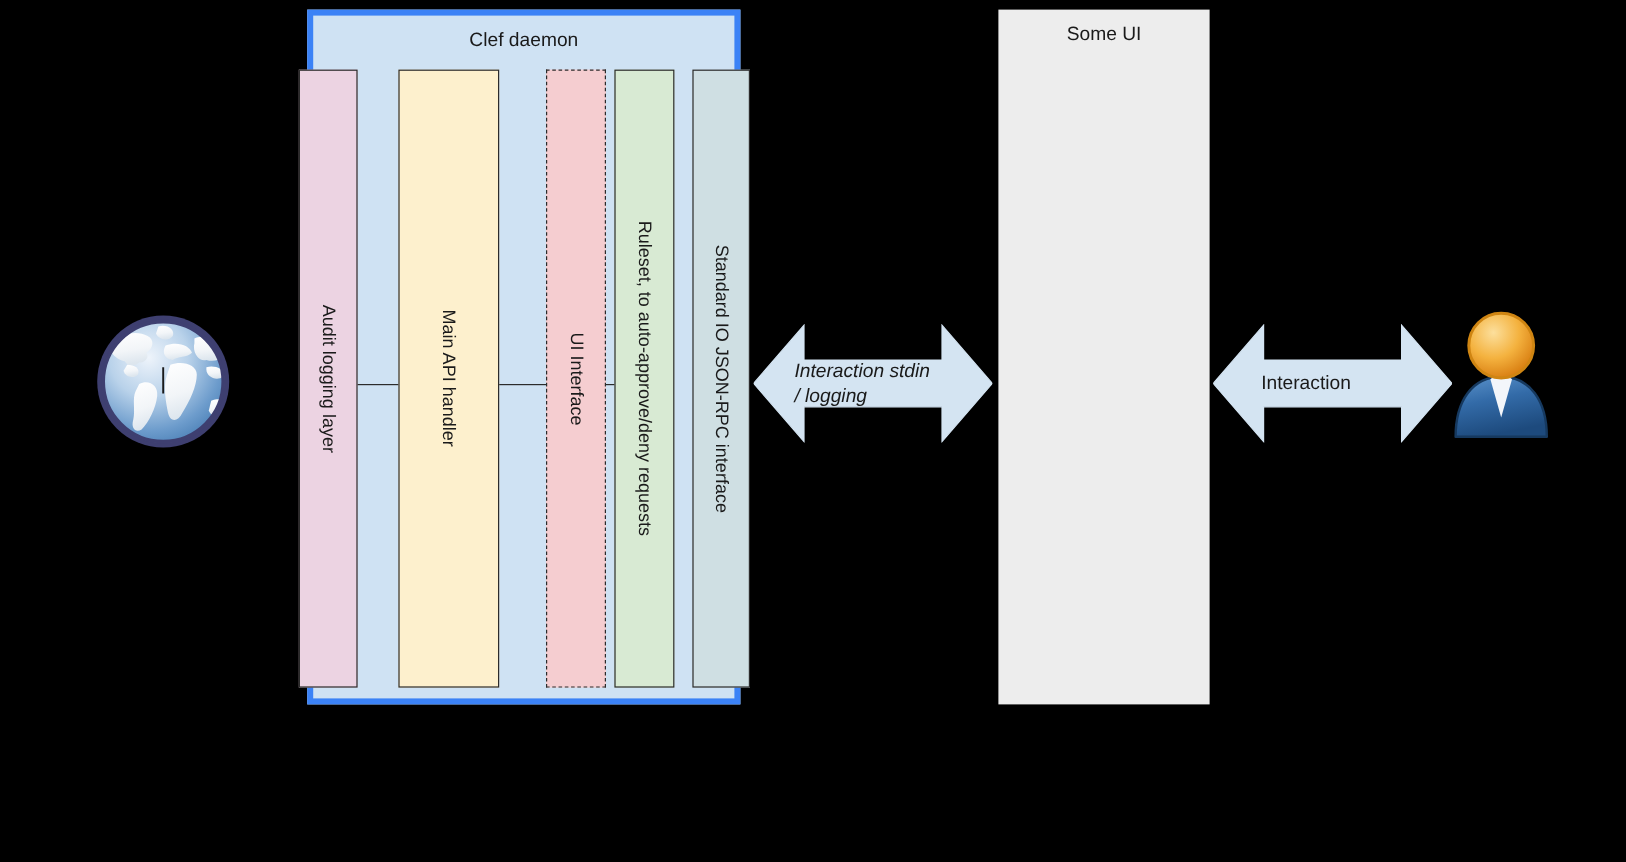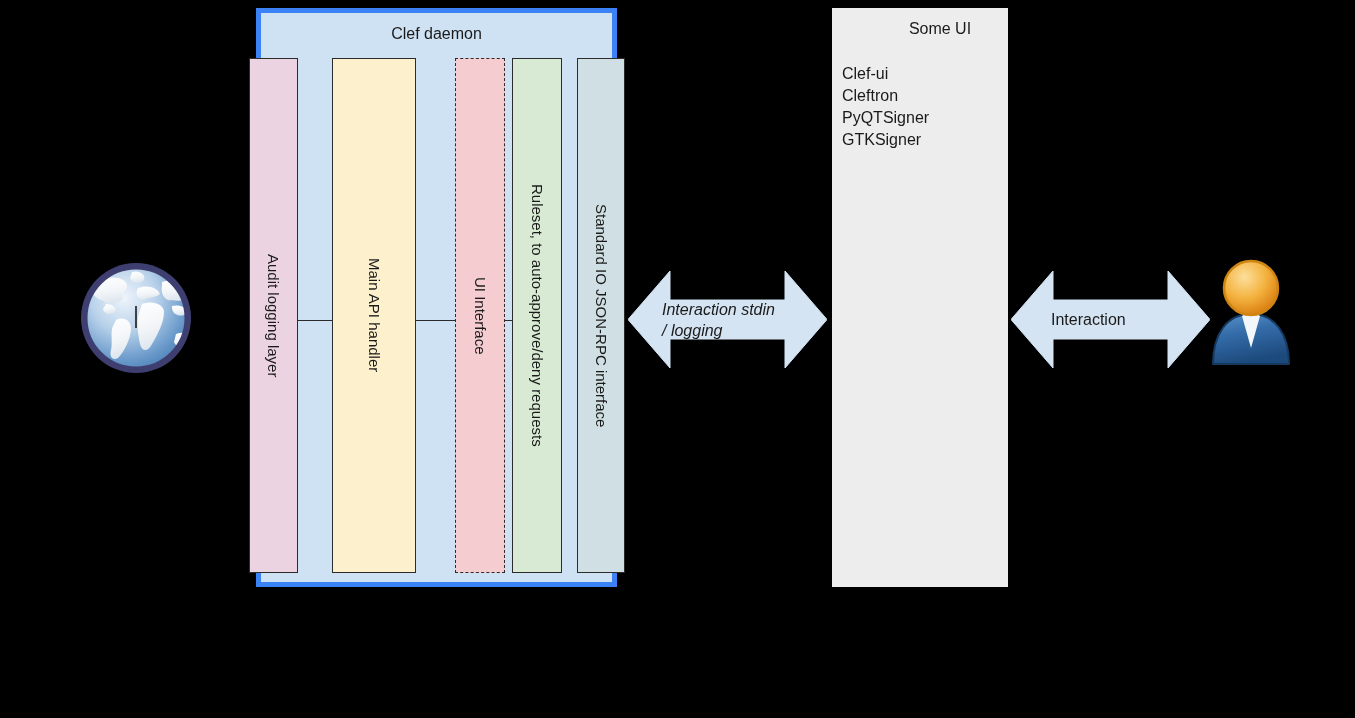--- a/index.html
+++ b/index.html
@@ -85,21 +85,20 @@
     height: 579px;
     background: #ededed;
   }
   #some-ui-title {
     position: absolute;
     left: 0;
     top: 12px;
     width: 100%;
     text-align: center;
     font-size: 16px;
-    margin-left: 20px;
   }
   #some-ui-list {
     position: absolute;
     left: 10px;
     top: 55px;
     font-size: 16px;
     line-height: 22px;
   }
   #some-ui-list div { white-space: nowrap; }
 
@@ -183,26 +182,20 @@
 <div class="col-box" id="col-ruleset">
   <span class="col-label">Ruleset, to auto-approve/deny requests</span>
 </div>
 
 <div class="col-box" id="col-stdio">
   <span class="col-label">Standard IO JSON-RPC interface</span>
 </div>
 
 <div id="some-ui-panel">
   <div id="some-ui-title">Some UI</div>
-  <div id="some-ui-list">
-    <div>Clef-ui</div>
-    <div>Cleftron</div>
-    <div>PyQTSigner</div>
-    <div>GTKSigner</div>
-  </div>
 </div>
 
 <div class="arrow-wrap" id="arrow-stdio">
   <svg class="arrow-shape" viewBox="0 0 199 99" preserveAspectRatio="none">
     <polygon points="0,49.5 42,1 42,30 157,30 157,1 199,49.5 157,98 157,69 42,69 42,98"></polygon>
   </svg>
   <div class="arrow-label">
     <div>
       <div>Interaction stdin</div>
       <div>/ logging</div>

